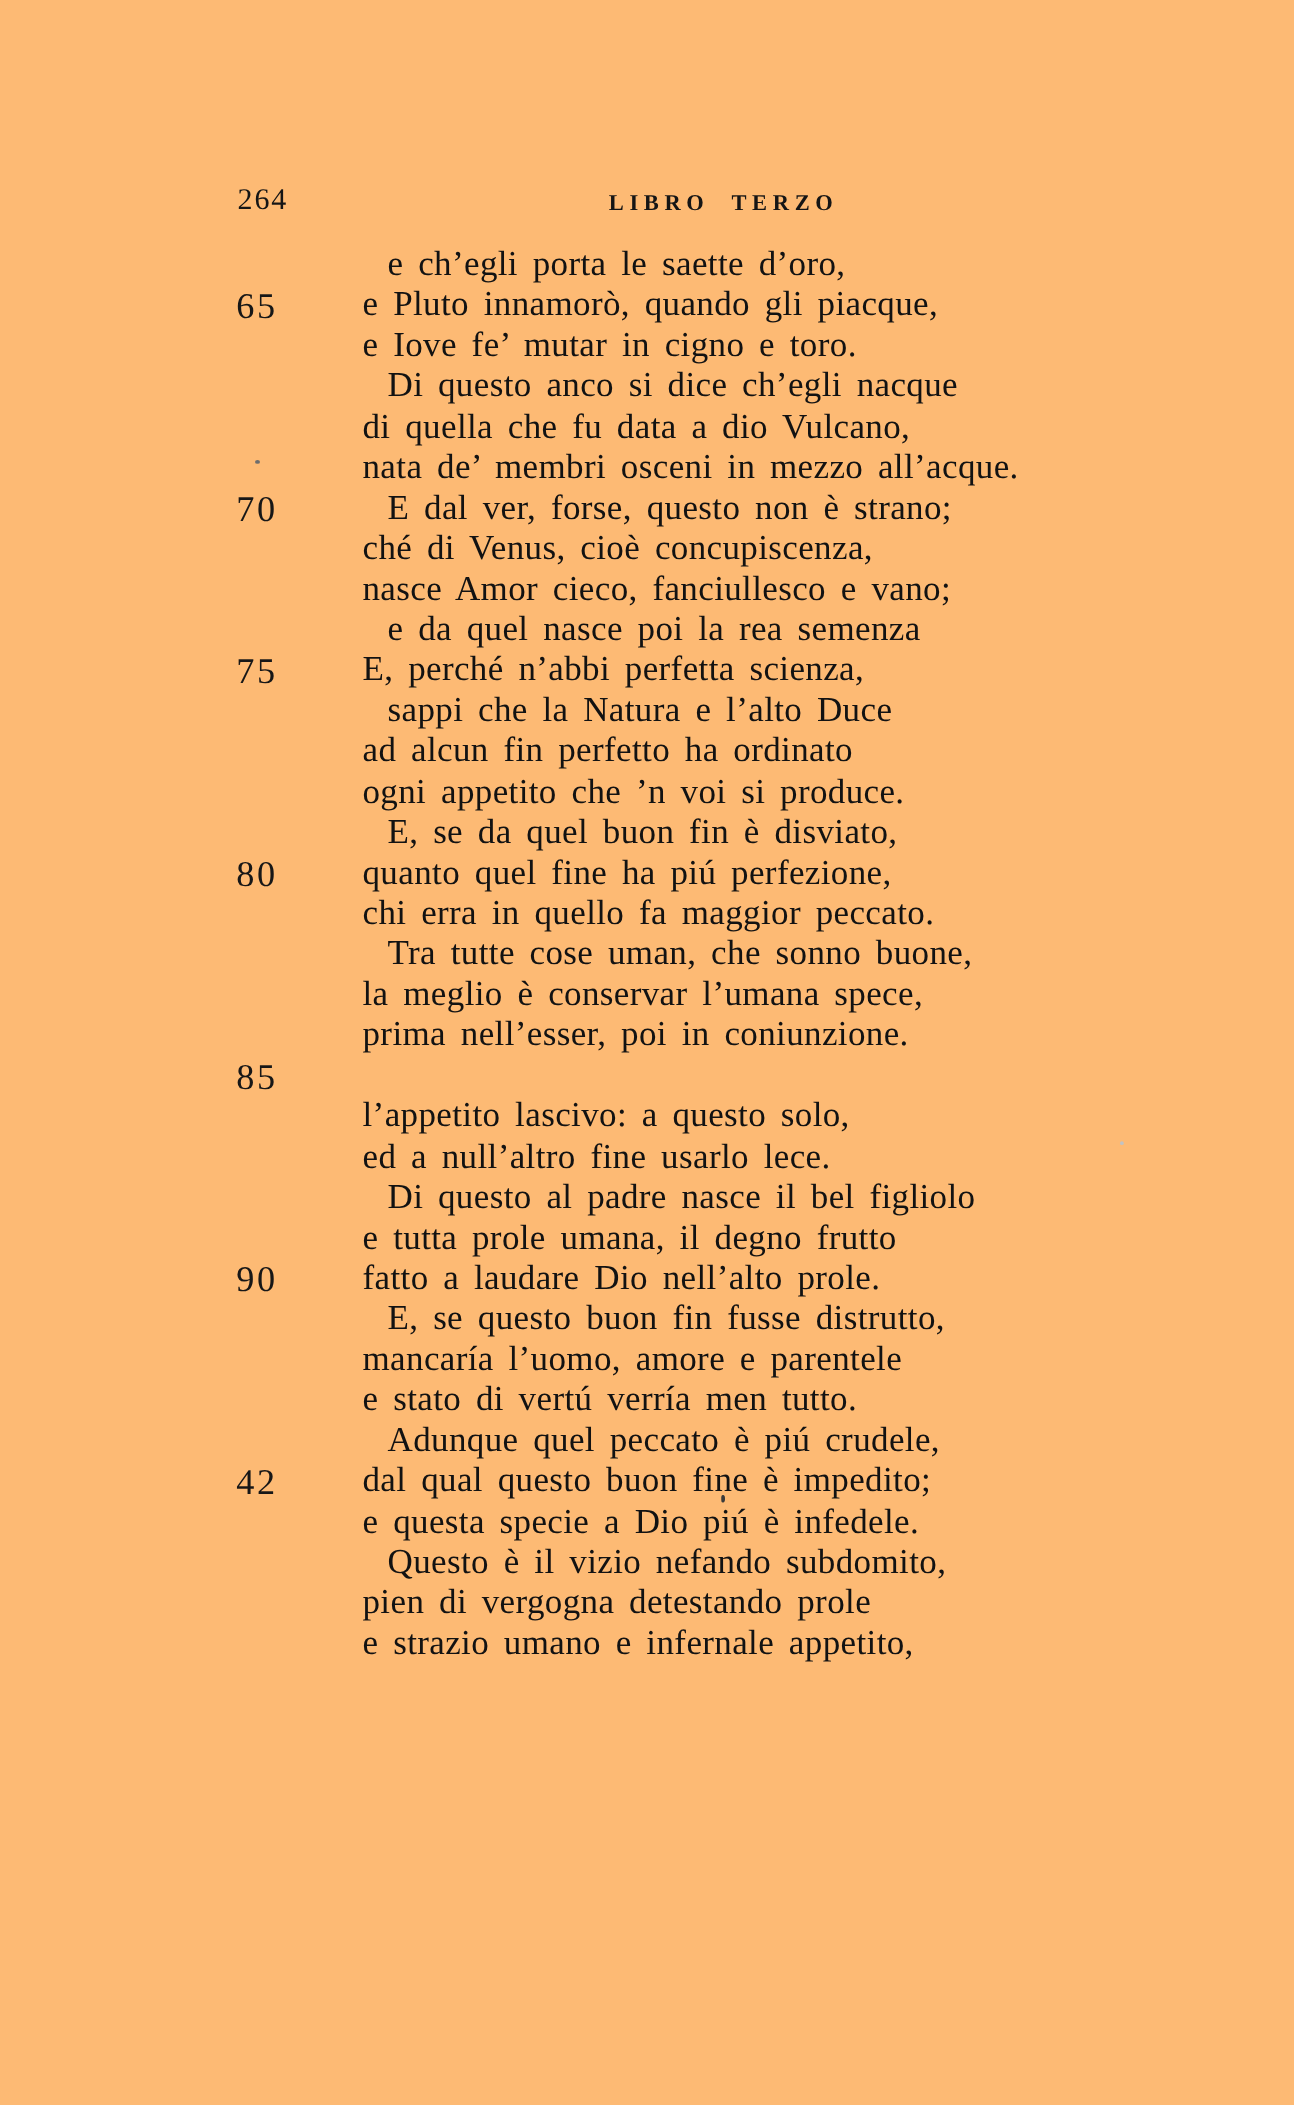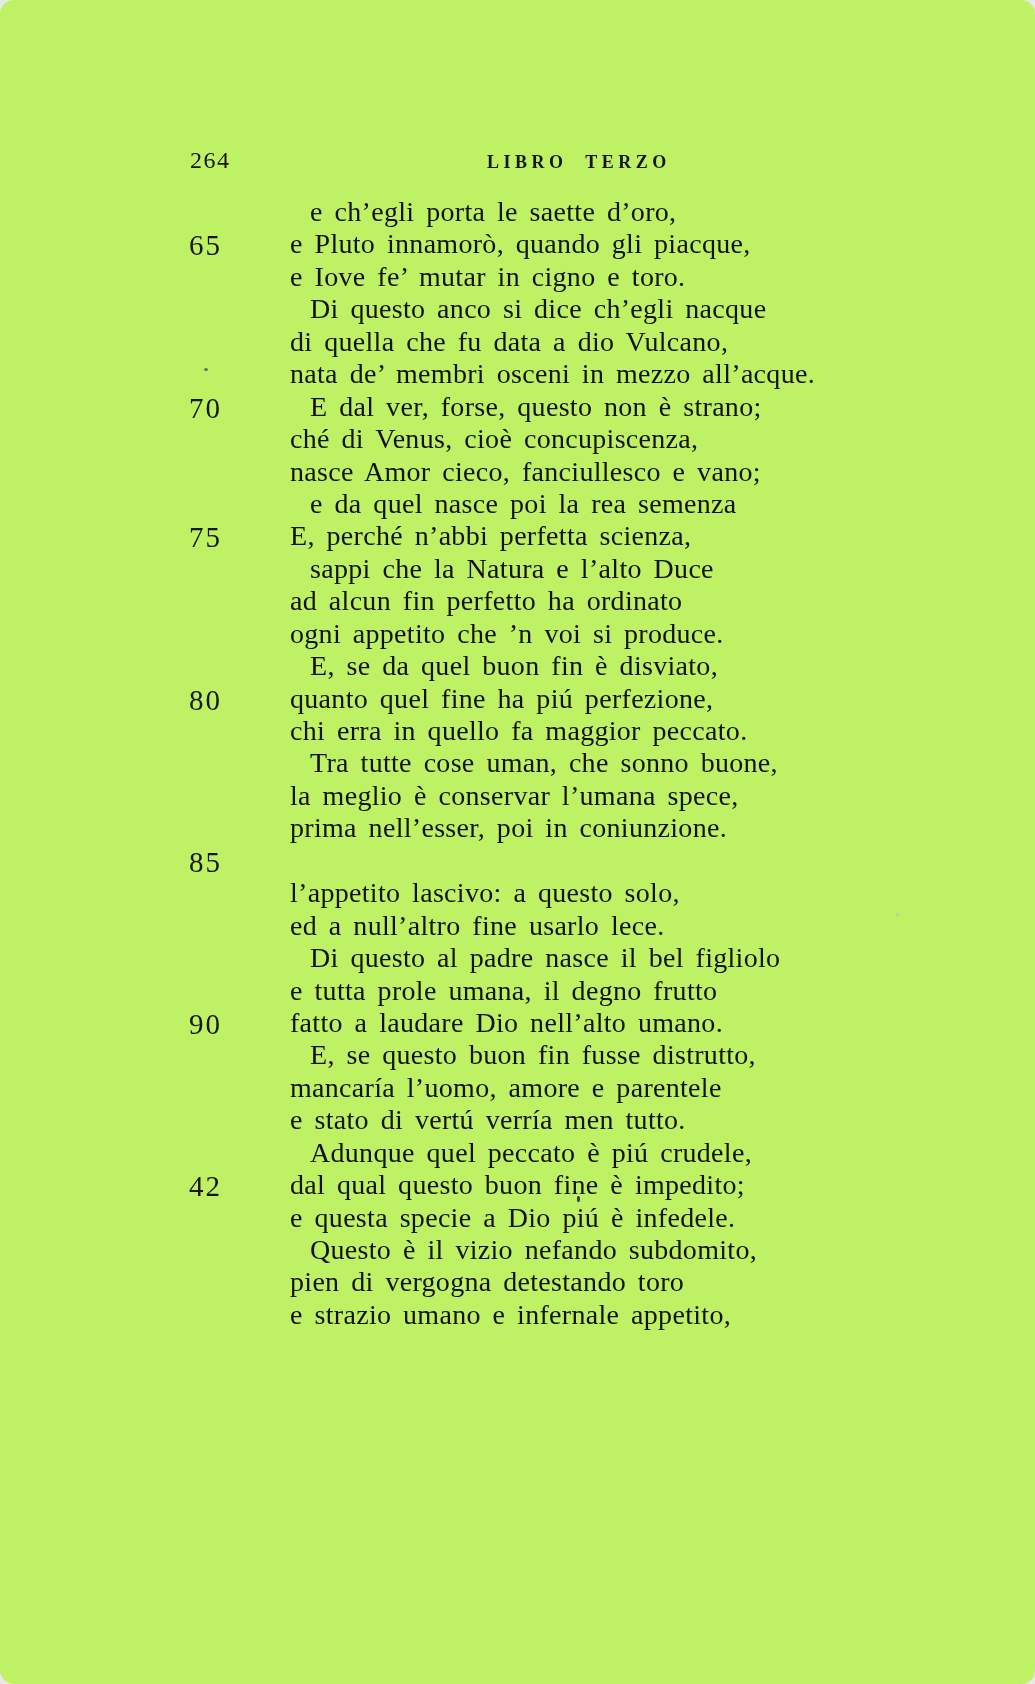--- a/index.html
+++ b/index.html
@@ -1,25 +1,24 @@
 <!DOCTYPE html>
 <html><head>
 <meta charset="utf-8">
 <style>
   html, body { margin: 0; padding: 0; background: #e8e8e8; }
   .page {
     position: relative;
     width: 1035px;
     height: 1684px;
-    background: #bef264;
+    background: #fdba74;
     font-family: "Liberation Serif", "DejaVu Serif", serif;
     color: #121212;
     overflow: hidden;
     margin: 0 auto;
-    border-radius: 14px;
   }
   .pagenum {
     position: absolute;
     left: 190px;
     top: 147px;
     font-size: 24px;
     letter-spacing: 1.5px;
     color: #151515;
   }
   .running-header {
@@ -83,27 +82,27 @@
       <div class="vline"><span class="lnum">80</span><span class="vtext">quanto quel fine ha piú perfezione,</span></div>
       <div class="vline"><span class="vtext">chi erra in quello fa maggior peccato.</span></div>
       <div class="vline indent"><span class="vtext">Tra tutte cose uman, che sonno buone,</span></div>
       <div class="vline"><span class="vtext">la meglio è conservar l’umana spece,</span></div>
       <div class="vline"><span class="vtext">prima nell’esser, poi in coniunzione.</span></div>
       <div class="vline indent"><span class="lnum">85</span></div>
       <div class="vline"><span class="vtext">l’appetito lascivo: a questo solo,</span></div>
       <div class="vline"><span class="vtext">ed a null’altro fine usarlo lece.</span></div>
       <div class="vline indent"><span class="vtext">Di questo al padre nasce il bel figliolo</span></div>
       <div class="vline"><span class="vtext">e tutta prole umana, il degno frutto</span></div>
-      <div class="vline"><span class="lnum">90</span><span class="vtext">fatto a laudare Dio nell’alto umano.</span></div>
+      <div class="vline"><span class="lnum">90</span><span class="vtext">fatto a laudare Dio nell’alto prole.</span></div>
       <div class="vline indent"><span class="vtext">E, se questo buon fin fusse distrutto,</span></div>
       <div class="vline"><span class="vtext">mancaría l’uomo, amore e parentele</span></div>
       <div class="vline"><span class="vtext">e stato di vertú verría men tutto.</span></div>
       <div class="vline indent"><span class="vtext">Adunque quel peccato è piú crudele,</span></div>
       <div class="vline"><span class="lnum">42</span><span class="vtext">dal qual questo buon fine è impedito;</span></div>
       <div class="vline"><span class="vtext">e questa specie a Dio piú è infedele.</span></div>
       <div class="vline indent"><span class="vtext">Questo è il vizio nefando subdomito,</span></div>
-      <div class="vline"><span class="vtext">pien di vergogna detestando toro</span></div>
+      <div class="vline"><span class="vtext">pien di vergogna detestando prole</span></div>
       <div class="vline"><span class="vtext">e strazio umano e infernale appetito,</span></div>
     </div>
   <div class="speck speck-a"></div>
   <div class="speck speck-b"></div>
   <div class="speck speck-c"></div>
 </div>
 
 </body></html>

